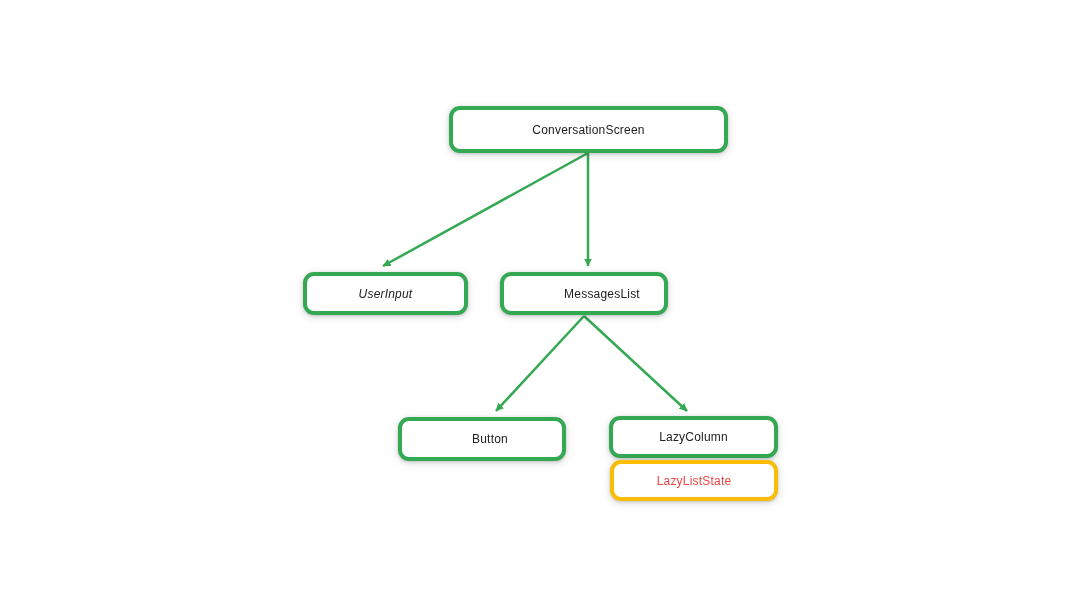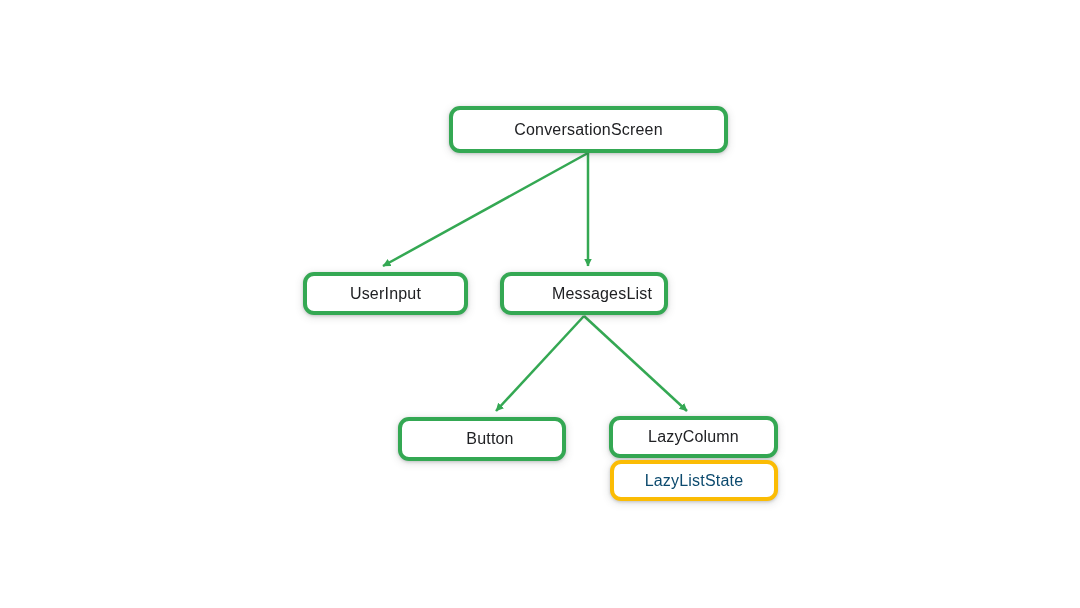--- a/index.html
+++ b/index.html
@@ -25,21 +25,21 @@
   }
   .node {
     position: absolute;
     box-sizing: border-box;
     background: #ffffff;
     border: 4px solid #34A853;
     border-radius: 11px;
     display: flex;
     align-items: center;
     justify-content: center;
-    font-size: 16px;
+    font-size: 12px;
     font-weight: 400;
     color: #202124;
     letter-spacing: 0.2px;
     box-shadow: 0 1px 3px rgba(60,64,67,0.22), 0 2px 9px rgba(60,64,67,0.18);
   }
   .node.yellow {
     border-color: #FBBC04;
     color: #5F6368;
   }
   
@@ -62,23 +62,23 @@
       </marker>
     </defs>
     <line x1="588" y1="153" x2="383" y2="266" stroke="#34A853" stroke-width="2.5" marker-end="url(#arrowhead)"></line>
     <line x1="588" y1="153" x2="588" y2="266" stroke="#34A853" stroke-width="2.5" marker-end="url(#arrowhead)"></line>
     <line x1="584" y1="316" x2="496" y2="411" stroke="#34A853" stroke-width="2.5" marker-end="url(#arrowhead)"></line>
     <line x1="584" y1="316" x2="687" y2="411" stroke="#34A853" stroke-width="2.5" marker-end="url(#arrowhead)"></line>
   </svg>
 
   <div class="node n-conversation" style="border-color: rgb(52, 168, 83); color: rgb(32, 33, 36);">ConversationScreen</div>
 
-  <div class="node n-userinput" style="border-color: rgb(52, 168, 83); color: rgb(32, 33, 36);">UserInput</div>
+  <div class="node n-userinput" style="border-color: rgb(52, 168, 83); color: rgb(32, 33, 36); font-style: italic;">UserInput</div>
 
   <div class="node n-messageslist" style="border-color: rgb(52, 168, 83); color: rgb(32, 33, 36); padding-left: 36px;">MessagesList</div>
 
   <div class="node n-button" style="border-color: rgb(52, 168, 83); color: rgb(32, 33, 36); padding-left: 16px;">Button</div>
 
   <div class="node n-lazycolumn" style="border-color: rgb(52, 168, 83); color: rgb(32, 33, 36);">LazyColumn</div>
 
-  <div class="node yellow n-lazyliststate" style="border-color: rgb(251, 188, 4); color: #0c4a6e;">LazyListState</div>
+  <div class="node yellow n-lazyliststate" style="border-color: rgb(251, 188, 4); color: #ef4444;">LazyListState</div>
 
 </div>
 
 </body></html>

